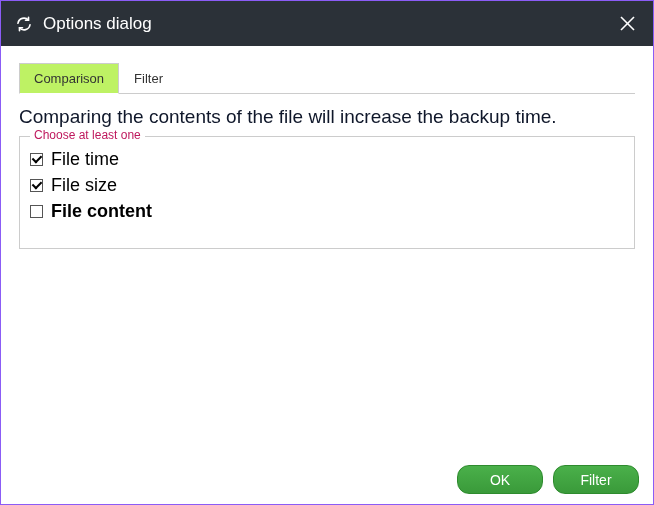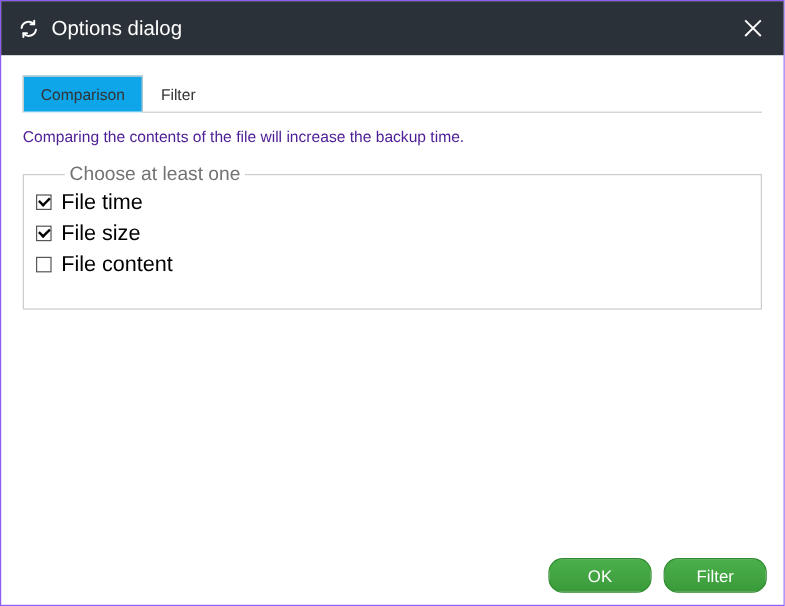--- a/index.html
+++ b/index.html
@@ -65,50 +65,50 @@
       color: #333;
       cursor: pointer;
       border: 1px solid transparent;
       border-bottom: none;
       position: relative;
       top: 1px;
     }
     .tab.active {
       border: 1px solid #cccccc;
       border-bottom: 1px solid #ffffff;
-      background: #0ea5e9;
+      background: #bef264;
     }
     .description {
-      font-size: 13px;
-      color: #4c1d95;
-      margin-bottom: 24px;
+      font-size: 19px;
+      color: #0f172a;
+      margin-bottom: 8px;
     }
     .fieldset {
       border: 1px solid #cccccc;
       padding: 12px 10px 10px 10px;
       position: relative;
     }
     .fieldset-legend {
       position: absolute;
       top: -9px;
       left: 10px;
       background: #ffffff;
       padding: 0 4px;
-      font-size: 16px;
-      color: #737373;
-      margin-left: 24px;
+      font-size: 12px;
+      color: #be185d;
     }
     .checkbox-row {
       display: flex;
       align-items: center;
       margin-bottom: 5px;
       cursor: pointer;
     }
     .checkbox-row:last-child {
       margin-bottom: 16px;
+      font-weight: bold;
     }
     .checkbox {
       width: 13px;
       height: 13px;
       border: 1px solid #555;
       margin-right: 8px;
       display: flex;
       align-items: center;
       justify-content: center;
       background: #fff;

